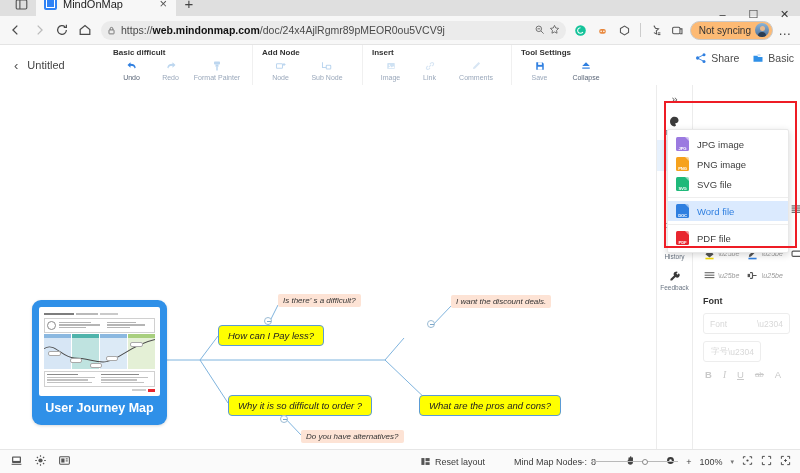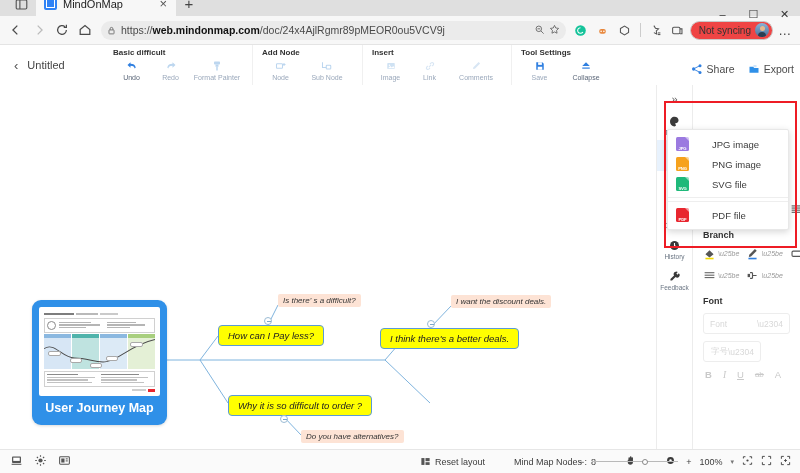--- a/index.html
+++ b/index.html
@@ -45,21 +45,21 @@
   .url b { color:#111; font-weight:700; }
   .omni-right { display:flex; gap:4px; align-items:center; }
   .omni-right svg { width:11px; height:11px; color:#555; }
   .tb-icons { display:flex; align-items:center; gap:2px; }
   .tb-ic { width:20px; height:20px; display:flex; align-items:center;
     justify-content:center; }
   .tb-ic svg { width:13px; height:13px; }
   .vsep { width:1px; height:14px; background:#ccc; margin:0 3px; }
   .sync { height:19px; border:1px solid #c9c9c9; border-radius:10px;
     display:flex; align-items:center; gap:4px; padding:0 3px 0 8px;
-    font-size:10px; color:#333; background:#ef4444; }
+    font-size:10px; color:#333; background:#fdba74; }
   .avatar { width:14px; height:14px; border-radius:50%;
     background:linear-gradient(#8ab4d8,#4a6f99); flex:0 0 14px; position:relative;
     overflow:hidden; }
   .avatar::after{content:"";position:absolute;width:8px;height:5px;border-radius:4px 4px 0 0;
     background:#2b3d52;bottom:0;left:3px;}
   .avatar::before{content:"";position:absolute;width:5px;height:5px;border-radius:50%;
     background:#e7b98f;top:2.5px;left:4.5px;}
   .dots { width:20px; height:20px; display:flex; align-items:center;
     justify-content:center; font-size:13px; color:#444; letter-spacing:0.5px; }
 
@@ -84,21 +84,21 @@
     gap:1px; }
   .titem .ti-ic { height:15px; display:flex; align-items:center;
     justify-content:center; }
   .titem .ti-ic svg { width:12px; height:12px; }
   .titem .ti-lb { font-size:7px; color:#9aa8bb; white-space:nowrap; }
   .titem.active .ti-lb { color:#5a6678; }
   .titem.wide { width:52px; }
 
   
   .sehead { position:absolute; right:6px; top:7px; display:flex; gap:13px;
-    align-items:flex-start; z-index:40;margin-top:11px; }
+    align-items:flex-start; z-index:40; }
   .sebtn { display:flex; align-items:center; gap:4px; font-size:10.5px;
     color:#4b4b4b; }
   .sebtn svg { width:12px; height:12px; }
 
   
   .body { flex:1; display:flex; position:relative; overflow:hidden; }
   .canvas { flex:1; position:relative; background:#fff; overflow:hidden; }
   .canvas svg.links { position:absolute; inset:0; width:100%; height:100%; }
 
   .rootnode { position:absolute; left:32px; top:215px; width:135px; height:125px;
@@ -165,21 +165,21 @@
   .slider .knob { position:absolute; left:58%; width:6px; height:6px;
     border-radius:50%; background:#fff; border:1.3px solid #888; }
   .sb-right svg { width:11px; height:11px; color:#444; }
 
   
   .redbox { position:absolute; left:664px; top:56px; width:133px; height:147px;
     border:2.5px solid #ee1c25; z-index:60; pointer-events:none; }
   .dropdown { position:absolute; left:667px; top:84px; width:122px;
     background:#fff; border:1px solid #e8e8e8; border-radius:2px;
     box-shadow:0 2px 7px rgba(0,0,0,.16); z-index:55; padding:4px 0; }
-  .ddi { height:20px; display:flex; align-items:center; gap:23px;
+  .ddi { height:20px; display:flex; align-items:center; gap:8px;
     padding:0 8px; font-size:9.5px; color:#3c3c3c; }
   .ddi.on { background:#dbeafe; color:#2f7fe0; }
   .ddsep { height:1px; background:#eee; margin:3px 0; }
   .fic { width:13px; height:14px; border-radius:1.5px; position:relative;
     display:flex; align-items:flex-end; justify-content:center; flex:0 0 13px; }
   .fic span { font-size:4.2px; color:#fff; font-weight:bold; line-height:5px;
     letter-spacing:-.2px; }
   .fic.jpg { background:#9b7ae0; }
   .fic.png { background:#f6a21d; }
   .fic.svg { background:#1fb97a; }
@@ -472,21 +472,21 @@
               <circle cx="3.5" cy="8" r="2.2"></circle>
               <path d="M5 7l6-3M5 9l6 3" stroke="#2f7fe0" stroke-width="1.2"></path>
             </svg>
           <span>Share</span>
         </div>
         <div class="sebtn">
           <svg viewBox="0 0 16 16" fill="#2f90e8">
               <path d="M2 5h5l1.3 1.5H14V13H2z"></path>
               <rect x="7" y="2.5" width="4.5" height="3" rx="1" fill="#cfe6fb"></rect>
             </svg>
-          <span>Export</span>
+          <span>Basic</span>
         </div>
       </div>
     </div>
 
     <div class="body">
 
       <div class="canvas">
         <svg class="links">
           <g stroke="#7fb4de" stroke-width="1" fill="none">
             <path d="M167 275 L200 275 L385 275"></path>
@@ -564,22 +564,22 @@
               <div class="jm-f">
                   <i></i>
                   <u></u>
                 </div>
             </div>
           </div>
           <div class="rootlabel">User Journey Map</div>
         </div>
 
         <div class="node" style="left:218px;top:240px"><span>How can I Pay less?</span></div>
-        <div class="node" style="left:380px;top:243px"><span>I think there's a better deals.</span></div>
         <div class="node" style="left:228px;top:310px"><span>Why it is so difficult to  order ?</span></div>
+        <div class="node" style="left:419px;top:310px"><span>What are the pros and cons?</span></div>
 
         <div class="subnode" style="left:278px;top:209px"><span>Is there' s a difficult?</span></div>
         <div class="subnode" style="left:451px;top:210px"><span>I want the discount deals.</span></div>
         <div class="subnode" style="left:301px;top:345px"><span>Do you have alternatives?</span></div>
 
         <div class="collapser" style="left:264px;top:232px"></div>
         <div class="collapser" style="left:427px;top:235px"></div>
         <div class="collapser" style="left:280px;top:330px"></div>
       </div>
 
@@ -828,20 +828,26 @@
           </span>
         <span>PNG image</span>
       </div>
       <div class="ddi">
         <span class="fic svg">
             <span>SVG</span>
           </span>
         <span>SVG file</span>
       </div>
       <div class="ddsep"></div>
+      <div class="ddi on">
+        <span class="fic doc">
+            <span>DOC</span>
+          </span>
+        <span>Word file</span>
+      </div>
       <div class="ddsep"></div>
       <div class="ddi">
         <span class="fic pdf">
             <span>PDF</span>
           </span>
         <span>PDF file</span>
       </div>
     </div>
 
     <div class="redbox"></div>

